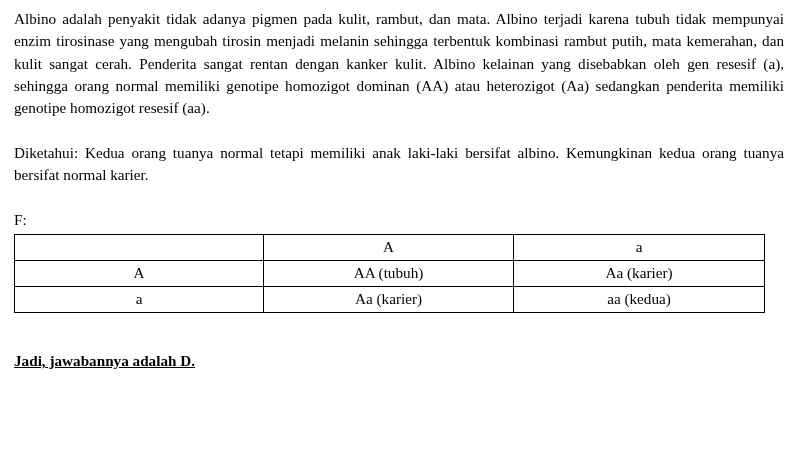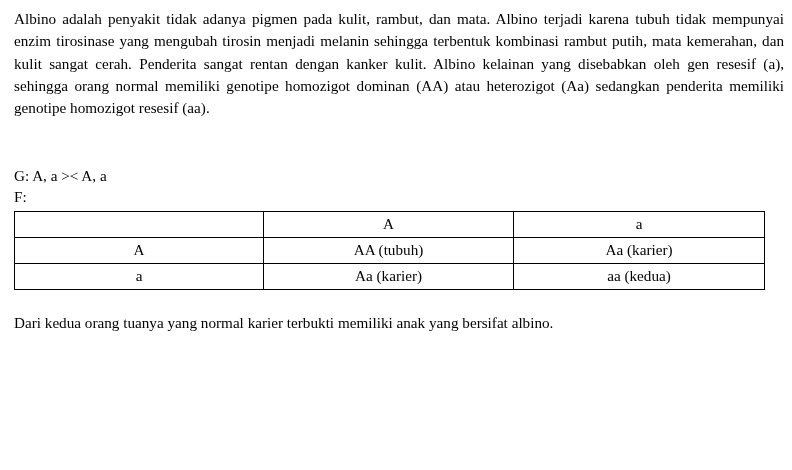--- a/index.html
+++ b/index.html
@@ -66,24 +66,24 @@
 </style>
 </head>
 <body>
 
 <div class="page">
 
   <p class="para j">Albino adalah penyakit tidak adanya pigmen pada kulit, rambut, dan mata. Albino terjadi karena tubuh tidak mempunyai enzim tirosinase yang mengubah tirosin menjadi melanin sehingga terbentuk kombinasi rambut putih, mata kemerahan, dan kulit sangat cerah. Penderita sangat rentan dengan kanker kulit. Albino kelainan yang disebabkan oleh gen resesif (a), sehingga orang normal memiliki genotipe homozigot dominan (AA) atau heterozigot (Aa) sedangkan penderita memiliki genotipe homozigot resesif (aa).</p>
 
   <div class="gap-md"></div>
 
+  <p class="para j">Diketahui: Kedua orang tuanya normal tetapi memiliki anak laki-laki bersifat albino. Kemungkinan kedua orang tuanya bersifat normal karier.</p>
 
   <div class="gap-lg"></div>
 
-  <div class="line">G: A, a &gt;&lt; A, a</div>
   <div class="line">F:</div>
 
   <table class="punnett">
     <tbody>
       <tr>
         <td class="corner col-head"></td>
         <td class="col-a">A</td>
         <td class="col-b">a</td>
       </tr>
       <tr>
@@ -94,18 +94,20 @@
       <tr>
         <td class="col-head">a</td>
         <td class="col-a">Aa (karier)</td>
         <td class="col-b">aa (kedua)</td>
       </tr>
     </tbody>
   </table>
 
   <div class="gap-md"></div>
 
-  <p class="para">Dari kedua orang tuanya yang normal karier terbukti memiliki anak yang bersifat albino.</p>
 
   <div class="gap-sm"></div>
 
+  <div>
+    <span class="conclusion">Jadi, jawabannya adalah D.</span>
+  </div>
 
 </div>
 
 </body></html>

